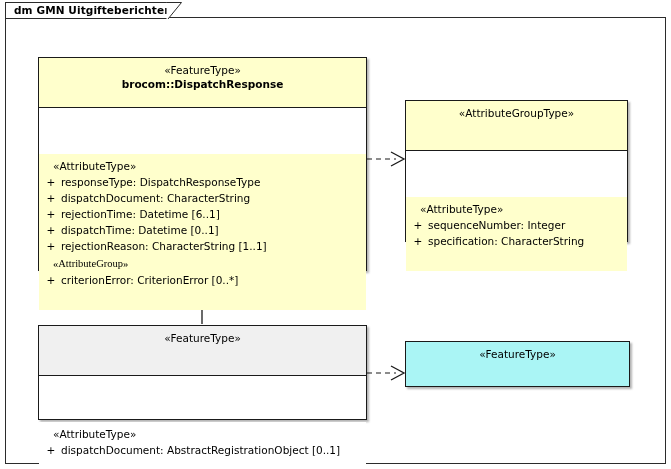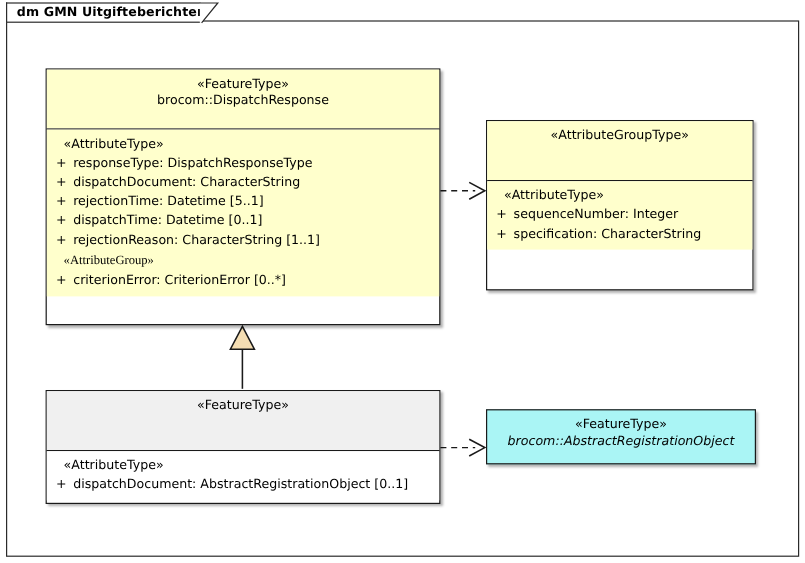--- a/index.html
+++ b/index.html
@@ -55,31 +55,32 @@
   }
   .cls-head{
     box-sizing:border-box;
     text-align:center;
     padding:5px 4px 5px 4px;
   }
   .cls-head .stereo{
     font-size:10.5px;line-height:14px;font-weight:normal;white-space:nowrap;
   }
   .cls-head .cname{
-    font-size:10.5px;line-height:14px;font-weight:normal;white-space:nowrap;
+    font-size:10.5px;line-height:14px;font-weight:bold;white-space:nowrap;
   }
   .cls-head .cname.abstract{
     font-style:italic;
   }
   .cls-sep{
     height:0;border-top:1.6px solid #1a1a1a;font-size:0;line-height:0;
   }
   .cls-body{
     box-sizing:border-box;
-    padding:4px 2px 5px 2px;
+    padding:4px 2px 22px 2px;
+    margin-top:46px;
   }
   .grp{
     font-size:10.5px;line-height:16px;
     padding-left:12px;white-space:nowrap;
   }
   .attr{
     display:flex;align-items:flex-start;
     font-size:10.5px;line-height:16px;white-space:nowrap;
   }
   .attr .vis{
@@ -145,21 +146,21 @@
       <div class="attr">
         <span class="vis">+</span>
         <span class="sig">responseType: DispatchResponseType</span>
       </div>
       <div class="attr">
         <span class="vis">+</span>
         <span class="sig">dispatchDocument: CharacterString</span>
       </div>
       <div class="attr">
         <span class="vis">+</span>
-        <span class="sig">rejectionTime: Datetime [5..1]</span>
+        <span class="sig">rejectionTime: Datetime [6..1]</span>
       </div>
       <div class="attr">
         <span class="vis">+</span>
         <span class="sig">dispatchTime: Datetime [0..1]</span>
       </div>
       <div class="attr">
         <span class="vis">+</span>
         <span class="sig">rejectionReason: CharacterString [1..1]</span>
       </div>
 
@@ -207,17 +208,16 @@
         <span class="vis">+</span>
         <span class="sig">dispatchDocument: AbstractRegistrationObject [0..1]</span>
       </div>
 
     </div>
   </div>
 
   <div class="cls fill-cyan" style="left:405px;top:341px;width:225px;height:46px;">
     <div class="cls-head" style="height:100%;padding-top:5px;">
       <div class="stereo">«FeatureType»</div>
-      <div class="cname abstract">brocom::AbstractRegistrationObject</div>
     </div>
   </div>
 
 </div>
 
 </body></html>

